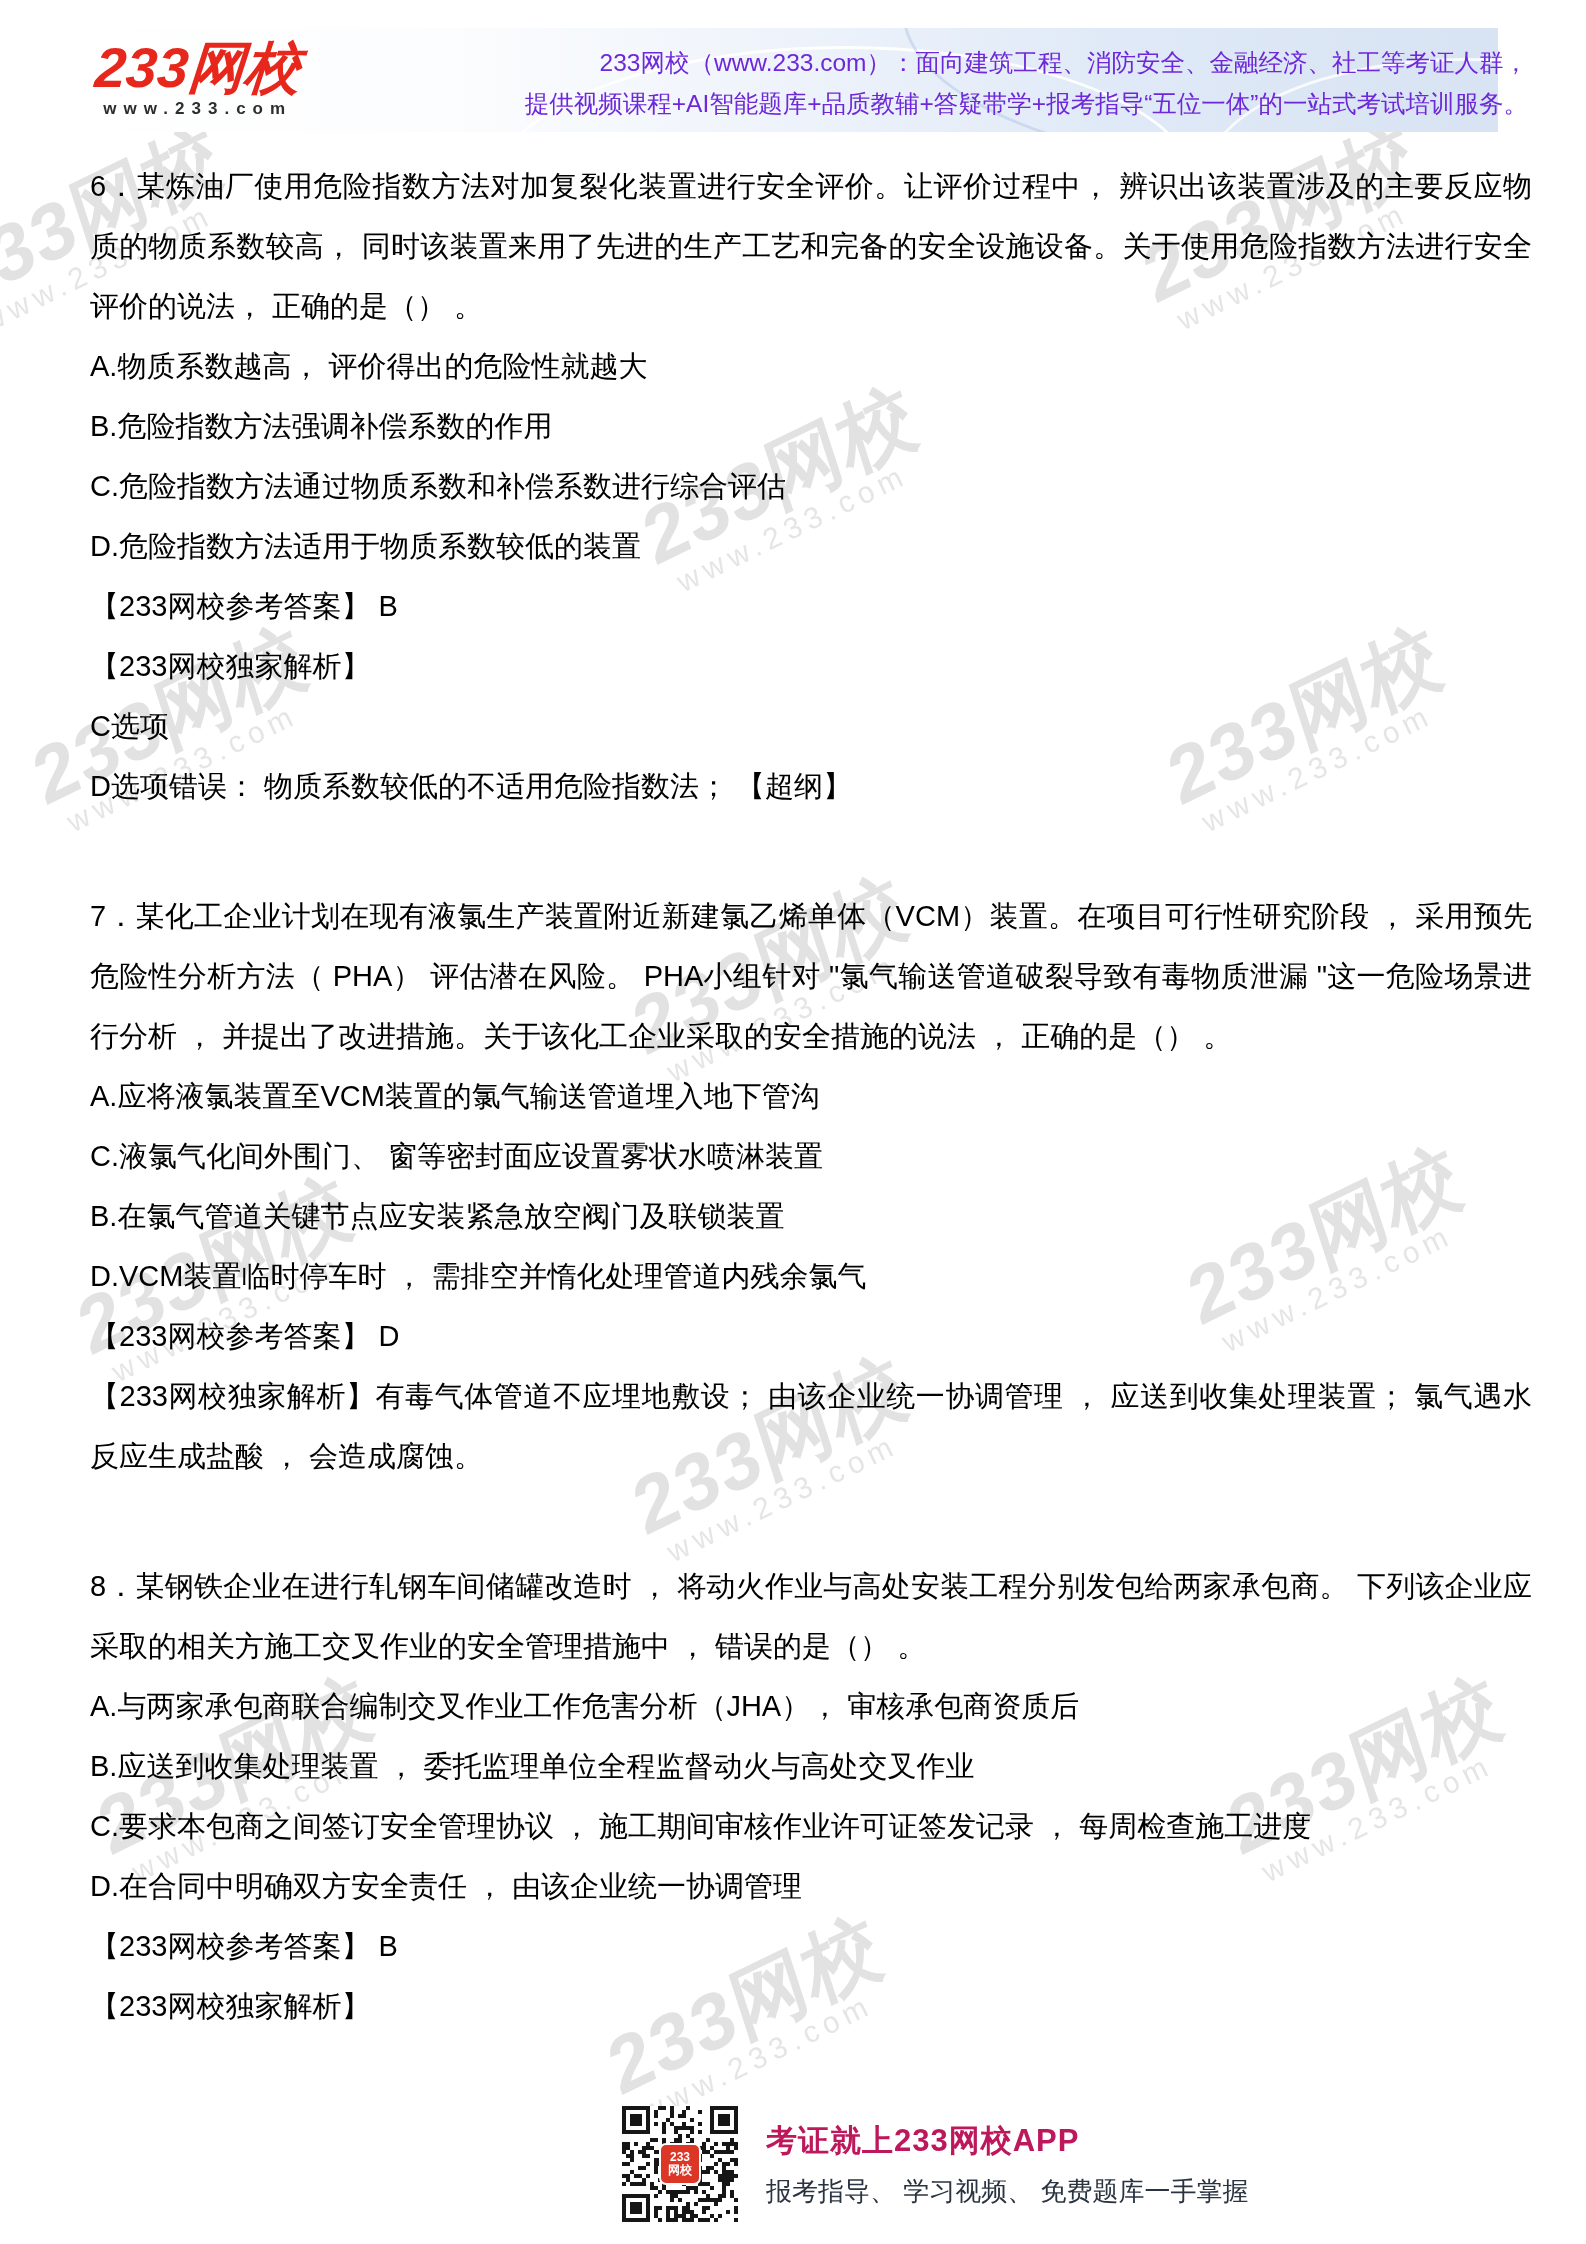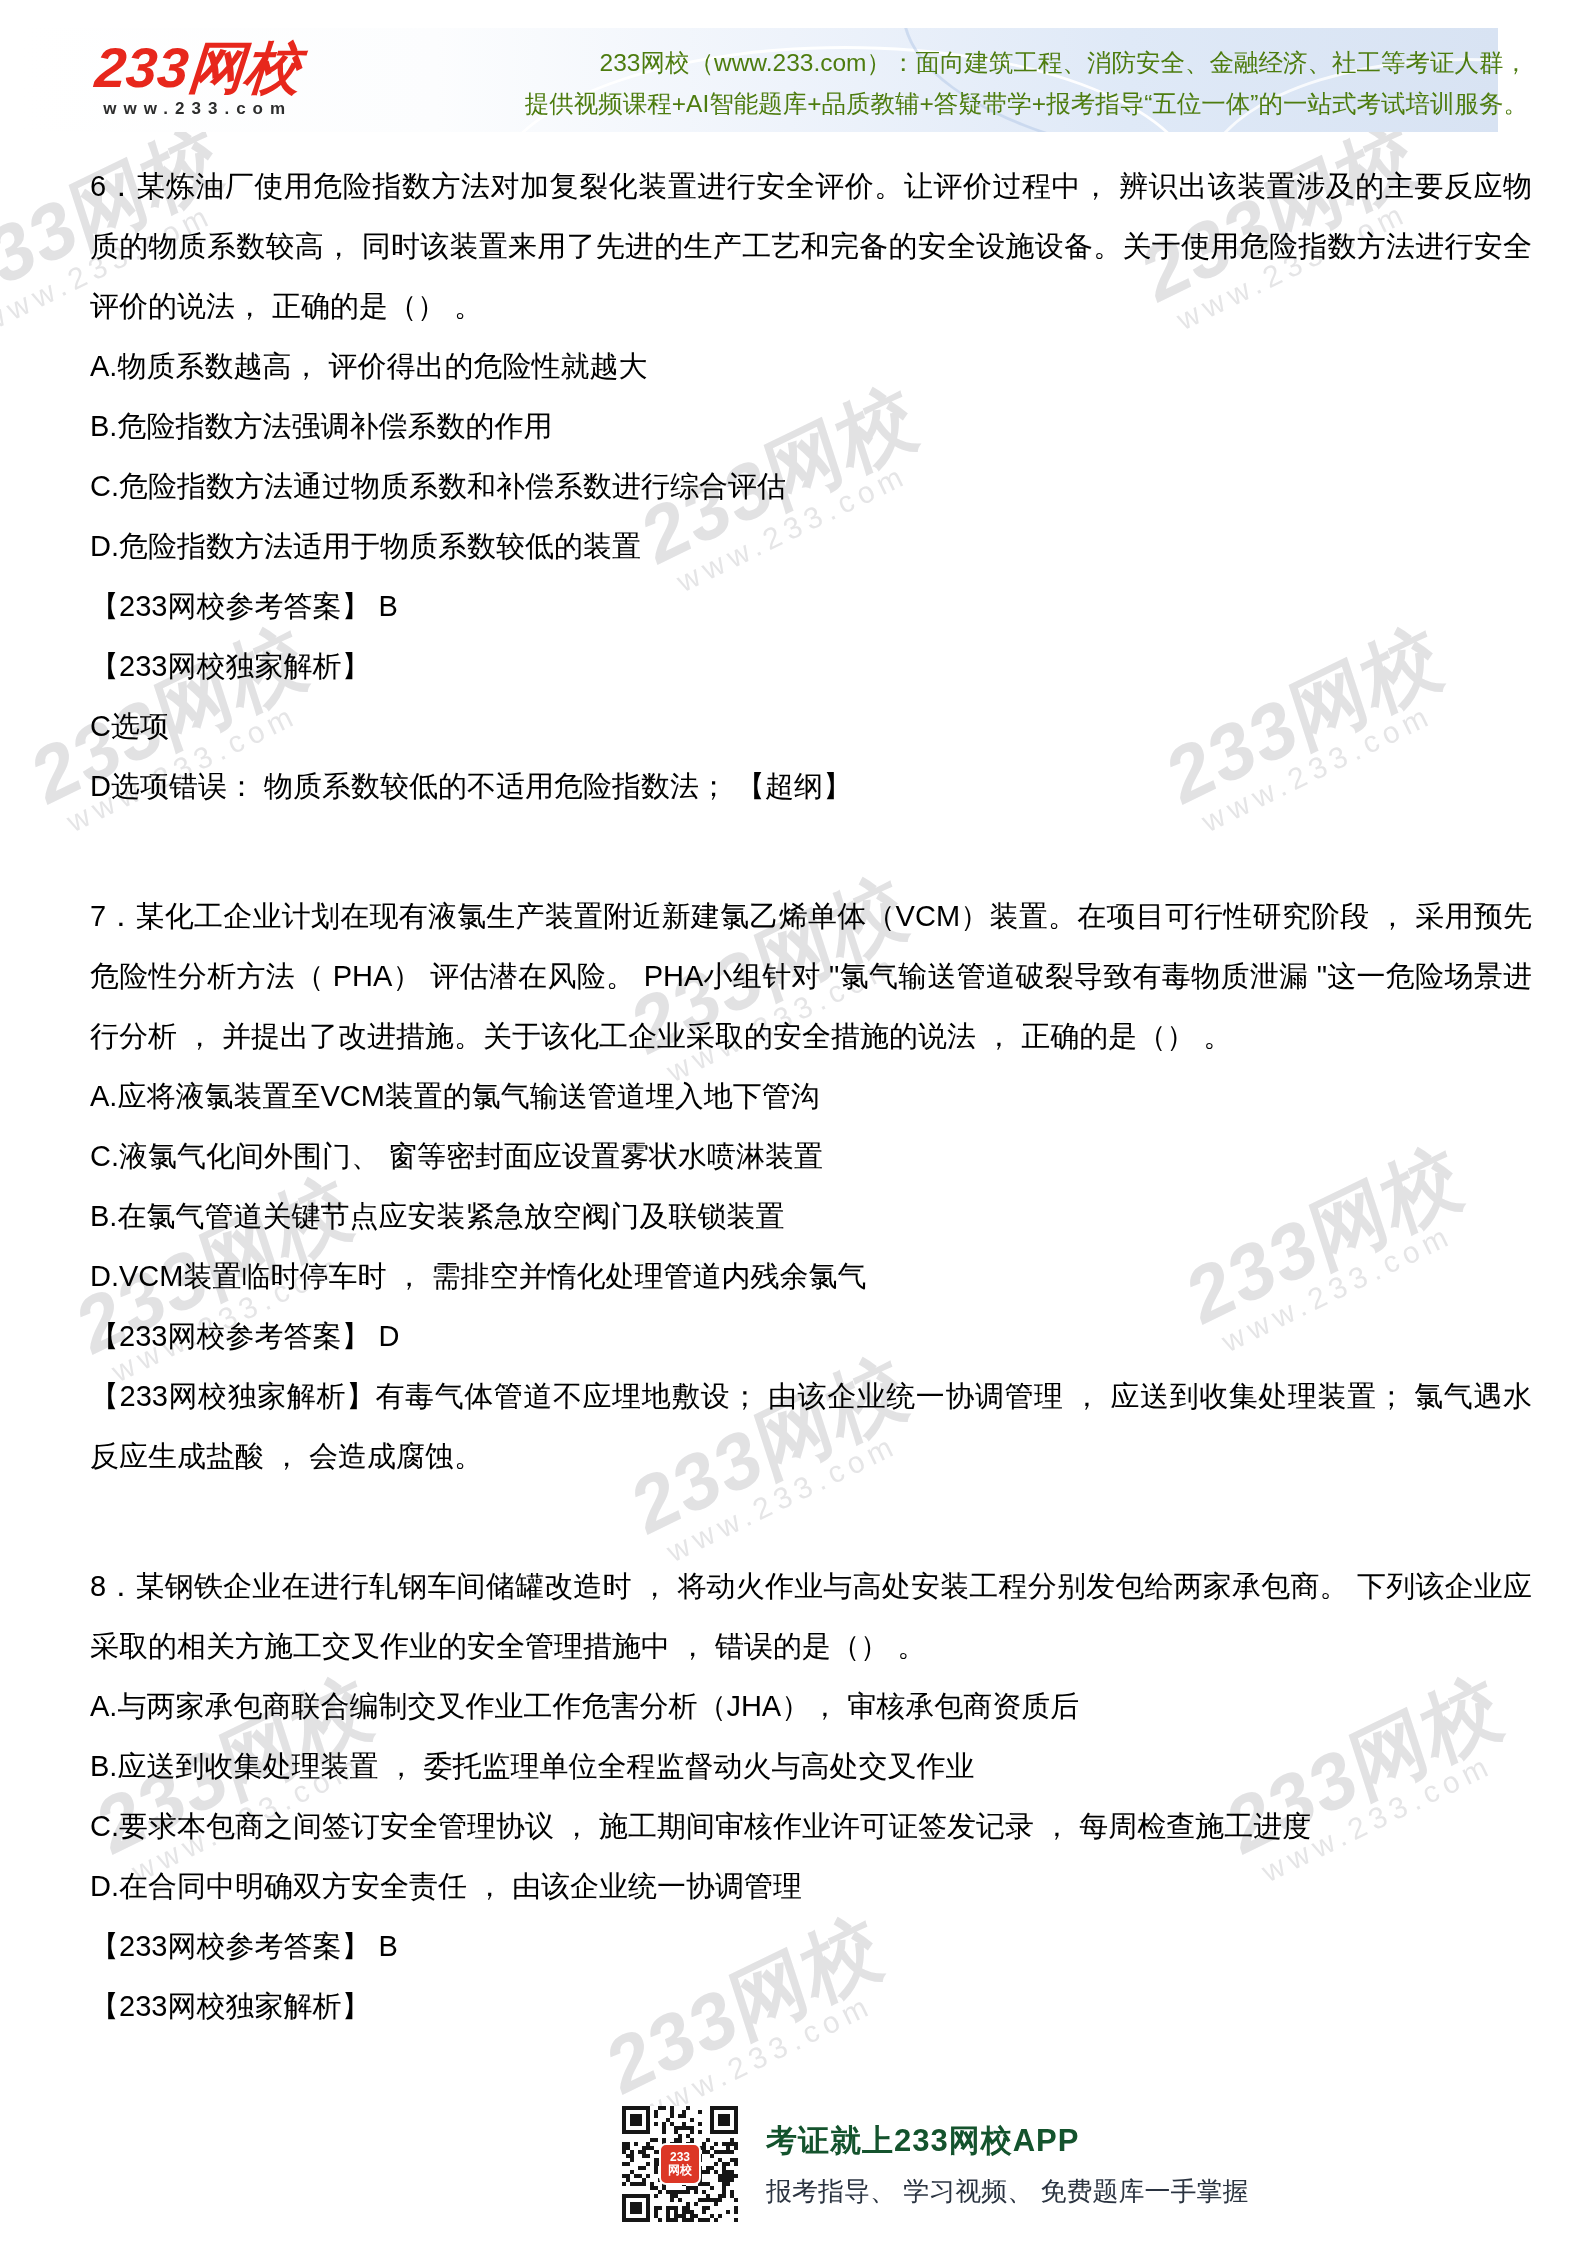--- a/index.html
+++ b/index.html
@@ -19,39 +19,39 @@
         background:linear-gradient(90deg,#ffffff 0%,#fcfdfe 28%,#eef3fb 52%,#dfe9f7 75%,#d8e3f3 100%);}
   .band .arc{position:absolute;border-radius:50%;}
   .band .arc1{left:470px;top:18px;width:700px;height:280px;border:3px solid rgba(255,255,255,.95);}
   .band .arc2{left:880px;top:-180px;width:820px;height:320px;border:3px solid rgba(183,203,232,.55);}
   .band .arc3{left:1180px;top:30px;width:520px;height:240px;border:3px solid rgba(255,255,255,.8);}
   .logo{position:absolute;left:95px;top:38px;z-index:3;text-align:center;}
   .logo-main{font-size:56px;line-height:60px;font-weight:bold;font-style:italic;
              transform:skewX(-4deg);letter-spacing:0;}
   .logo-url{font-size:17px;font-weight:bold;color:#2d2d2d;letter-spacing:7px;margin-top:1px;}
   .tagline{position:absolute;right:58px;top:42px;text-align:right;font-size:24.5px;
-           line-height:41px;color:#4d7c0f;z-index:3;}
+           line-height:41px;color:#6d28d9;z-index:3;}
 
   
   .content{position:relative;z-index:1;padding:156px 54px 0 90px;}
   p{margin:0;}
   .stem,.line{font-size:29px;line-height:60px;color:#000000;}
   .stem{text-align:justify;}
   .just{text-align:justify;}
   .question + .question{margin-top:70px;}
 
   
   .footerbar{position:absolute;left:622px;top:2106px;display:flex;align-items:center;gap:28px;z-index:1;}
   .qr{position:relative;width:116px;height:116px;background:#0f172a;}
   .qr svg{width:116px;height:116px;display:block;}
   .qr-badge{position:absolute;left:50%;top:50%;transform:translate(-50%,-50%);
             width:38px;height:38px;background:#dc3726;border:2px solid #ffffff;border-radius:7px;
             display:flex;flex-direction:column;align-items:center;justify-content:center;
             color:#ffffff;font-weight:bold;font-size:12px;line-height:13px;}
-  .footer-title{font-size:31px;font-weight:bold;color:#14532d;letter-spacing:1px;}
+  .footer-title{font-size:31px;font-weight:bold;color:#be185d;letter-spacing:1px;}
   .footer-sub{font-size:26px;color:#2a3340;margin-top:12px;}
 </style>
 </head>
 <body>
 
 <div class="page">
 
   <div class="wm-layer" id="wm-layer">
       <div class="wm" style="left: -60px; top: 160px;">
         <div class="wm-big">233网校</div>

